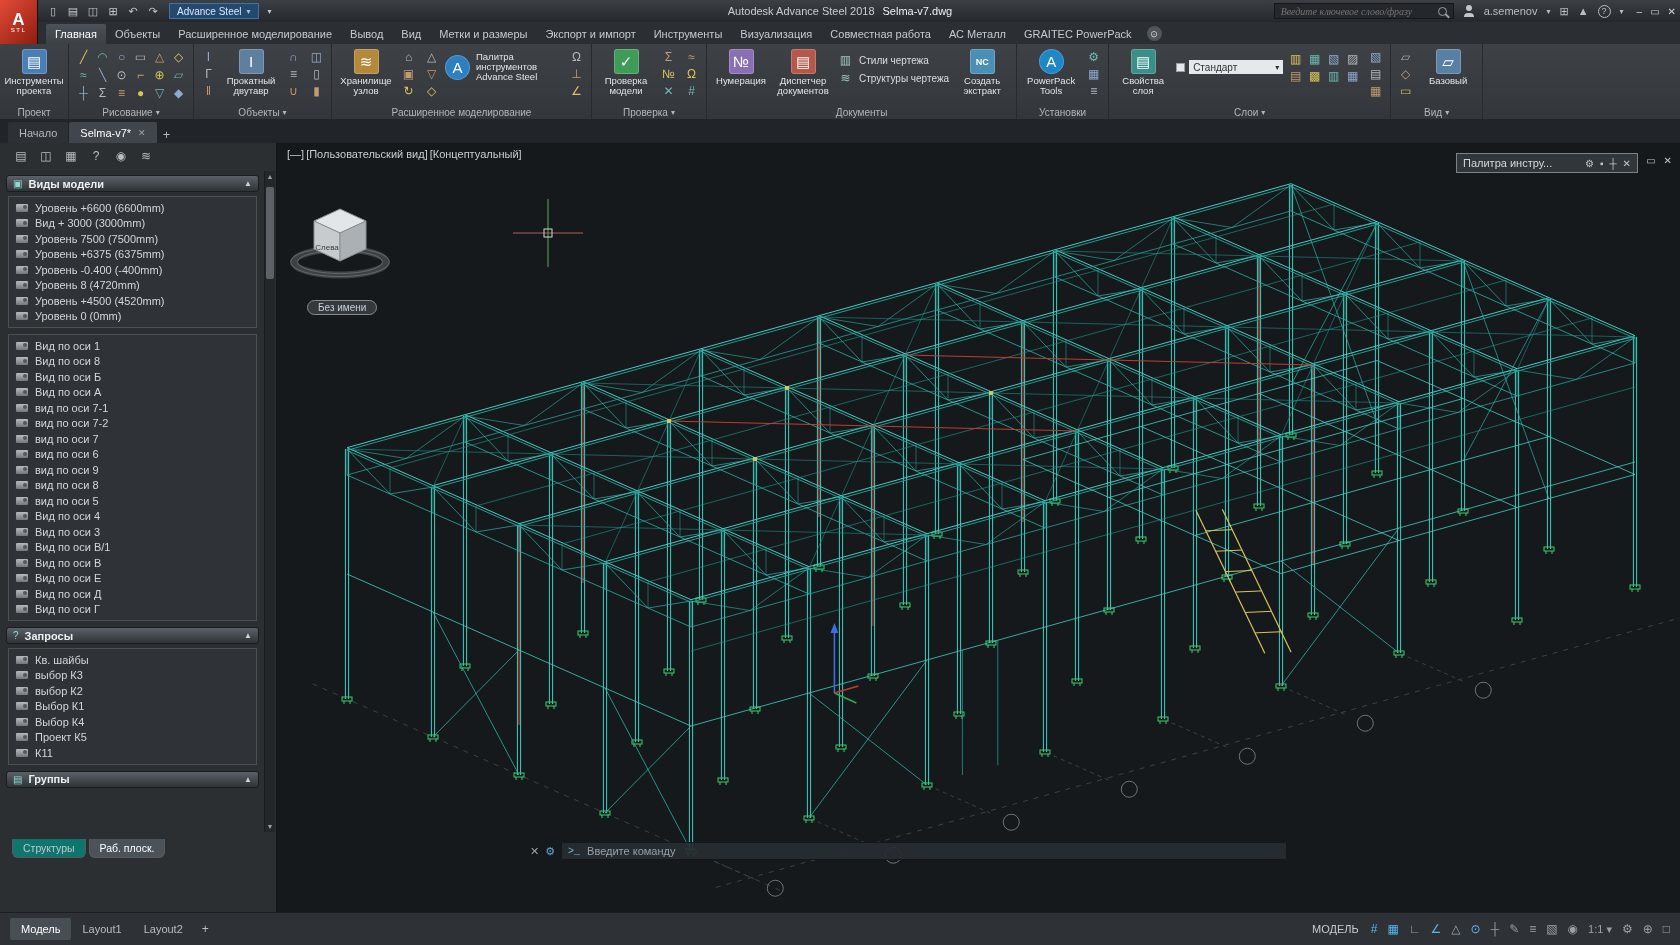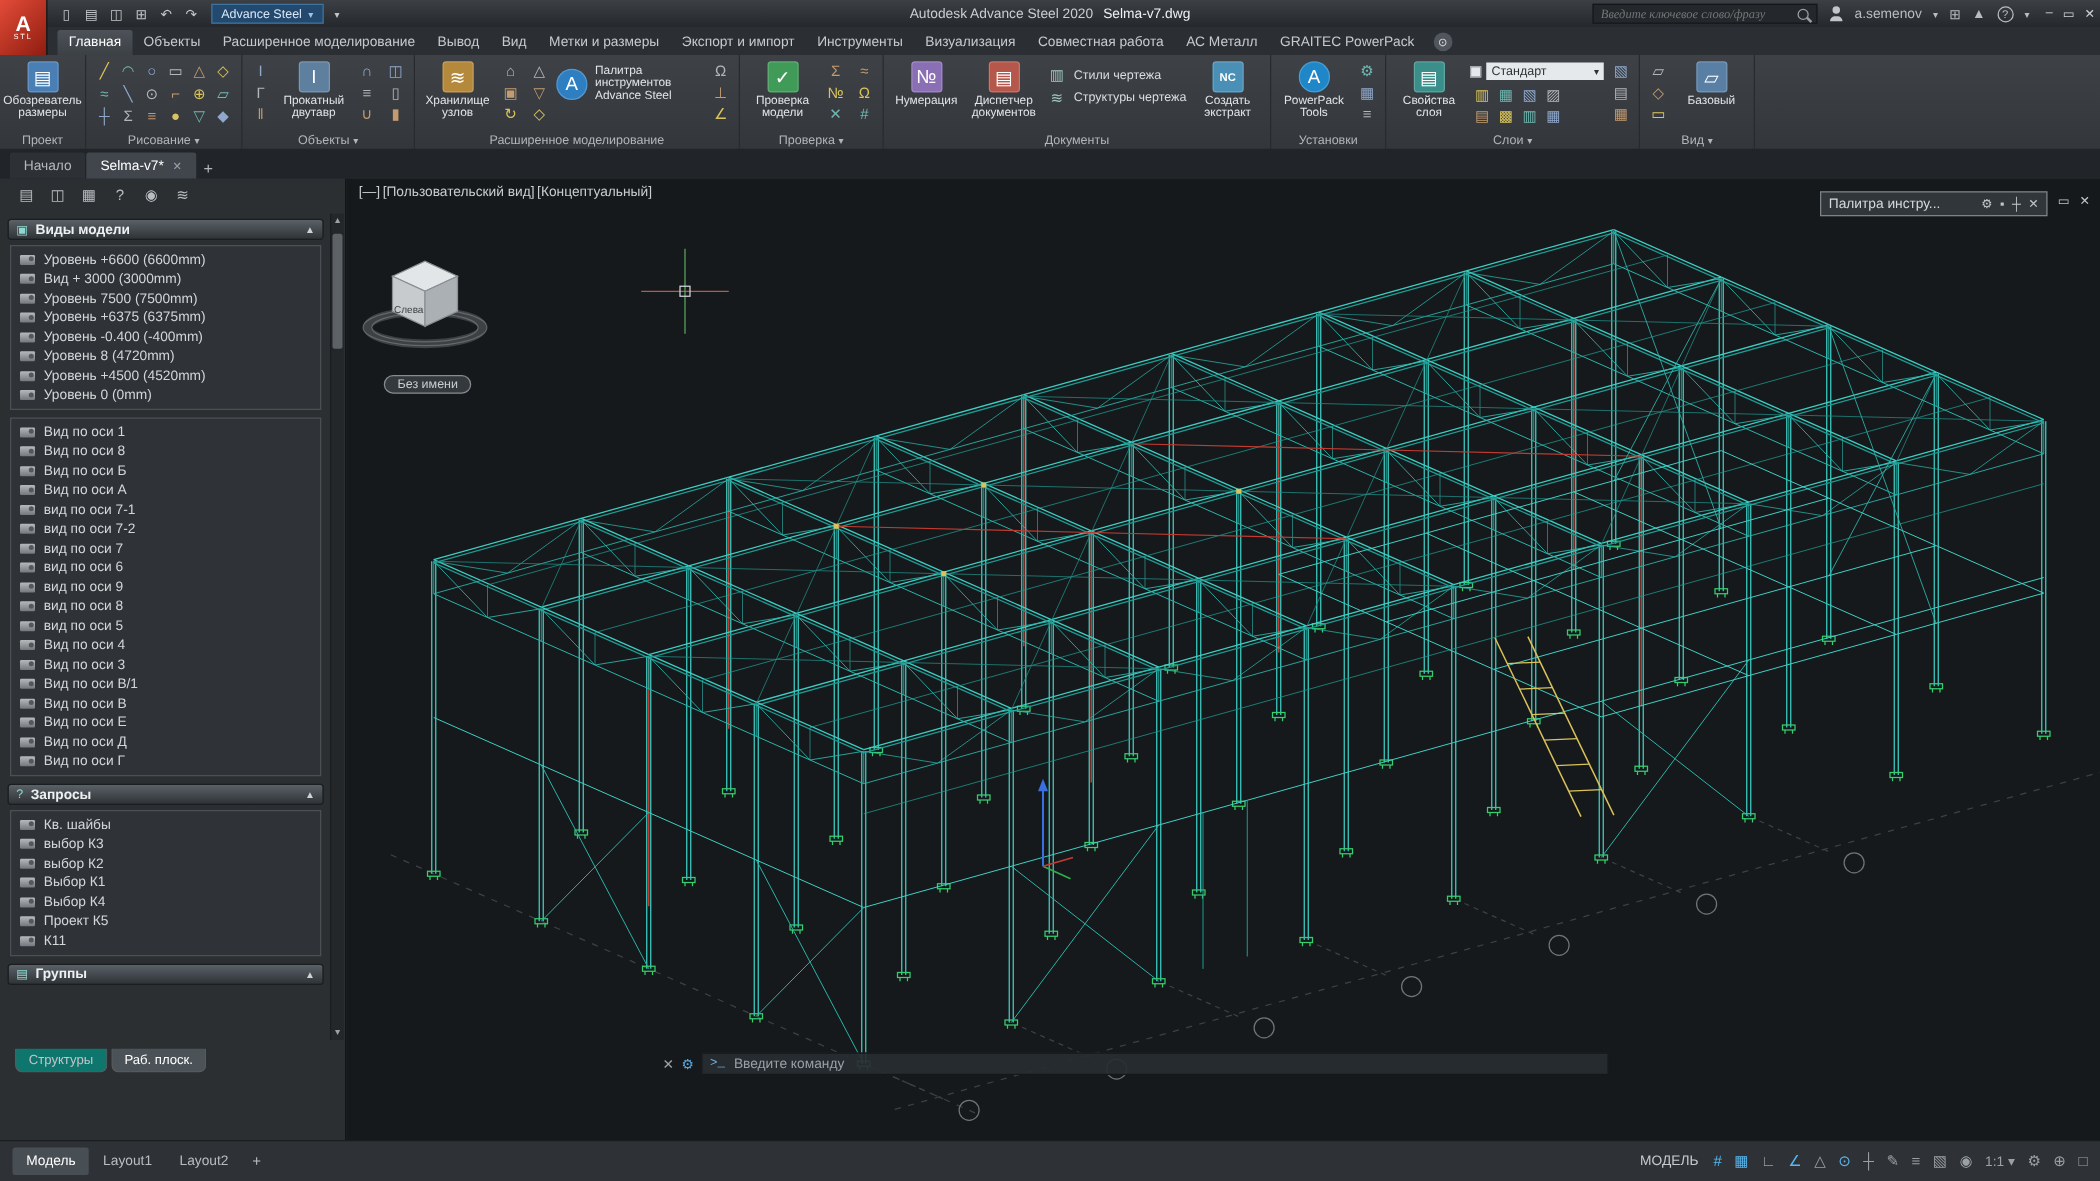--- a/index.html
+++ b/index.html
@@ -46,21 +46,21 @@
   .bicon.round{border-radius:50%}
   .bicon.sm{font-size:9px;font-weight:bold}
   .blabel{font-size:9.5px;line-height:10px;color:#e2e5e8;text-align:center}
   .bigwide{width:118px;display:flex;align-items:center;gap:6px;padding-top:6px}
   .bigwide .blabel{text-align:left}
   .sicon{width:19px;height:17px;display:flex;align-items:center;justify-content:center;font-size:12px}
   .icol{display:flex;flex-direction:column;padding-top:2px}
   .igrid{display:grid;grid-template-columns:repeat(6,19px);grid-auto-rows:18px;padding-top:2px}
   .rowcol{display:flex;flex-direction:column;gap:2px;padding-top:6px}
   .rrow{display:flex;align-items:center;gap:4px;font-size:10px;color:#dadde0;height:16px;white-space:nowrap}
-  .laycol{display:flex;flex-direction:column;gap:3px;padding-top:4px}
+  .laycol{display:flex;flex-direction:row;gap:3px;padding-top:4px}
   .lay-select{display:flex;align-items:center;gap:4px}
   .lay-cb{width:9px;height:9px;border:1px solid #9aa0a6;background:#e6e9eb;flex:none}
   .lay-box{width:94px;height:14px;background:#e6e9eb;color:#2e3236;font-size:10px;display:flex;align-items:center;justify-content:space-between;padding:0 4px}
   .lay-icons{display:grid;grid-template-columns:repeat(4,19px);grid-auto-rows:17px}
   .rspacer{flex:1}
 
   
   .doctabs{position:absolute;top:120px;left:0;right:0;height:23px;background:#212529;display:flex;align-items:flex-end;padding-left:8px;gap:1px}
   .dtab{height:21px;display:flex;align-items:center;gap:7px;padding:0 11px;font-size:11px;background:#2d3135;color:#b4b8bc;border-radius:2px 2px 0 0}
   .dtab.active{background:#40464c;color:#fff}
@@ -130,21 +130,21 @@
         <span class="qi">⊞</span>
         <span class="qi">↶</span>
         <span class="qi">↷</span>
         <div class="ws">
           <span>Advance Steel</span>
           <span class="caret">▾</span>
         </div>
         <span class="qi" style="font-size: 8px;">▾</span>
       </div>
     <div class="title-center">
-      <span>Autodesk Advance Steel 2020</span>
+      <span>Autodesk Advance Steel 2018</span>
       <span class="fname">Selma-v7.dwg</span>
     </div>
     <div class="tright">
       <div class="search">
         <input placeholder="Введите ключевое слово/фразу" style="">
         <span class="mag"></span>
       </div>
       <span class="person"></span>
       <span>a.semenov</span>
       <span style="font-size:8px">▾</span>
@@ -176,21 +176,21 @@
       <div class="rtab">АС Металл</div>
       <div class="rtab">GRAITEC PowerPack</div>
       <div class="rtab-circle">⊙</div>
     </div>
 
   <div class="ribbon" id="ribbon">
       <div class="rpanel">
         <div class="rpanel-c">
           <div class="bigbtn">
             <span class="bicon" style="background: rgb(74, 127, 181);">▤</span>
-            <span class="blabel">Обозреватель размеры</span>
+            <span class="blabel">Инструменты проекта</span>
           </div>
         </div>
         <div class="rpanel-l">
           <span>Проект</span>
         </div>
       </div>
       <div class="rpanel">
         <div class="rpanel-c">
           <div class="igrid">
             <span class="sicon" style="color: rgb(217, 195, 90);">╱</span>

